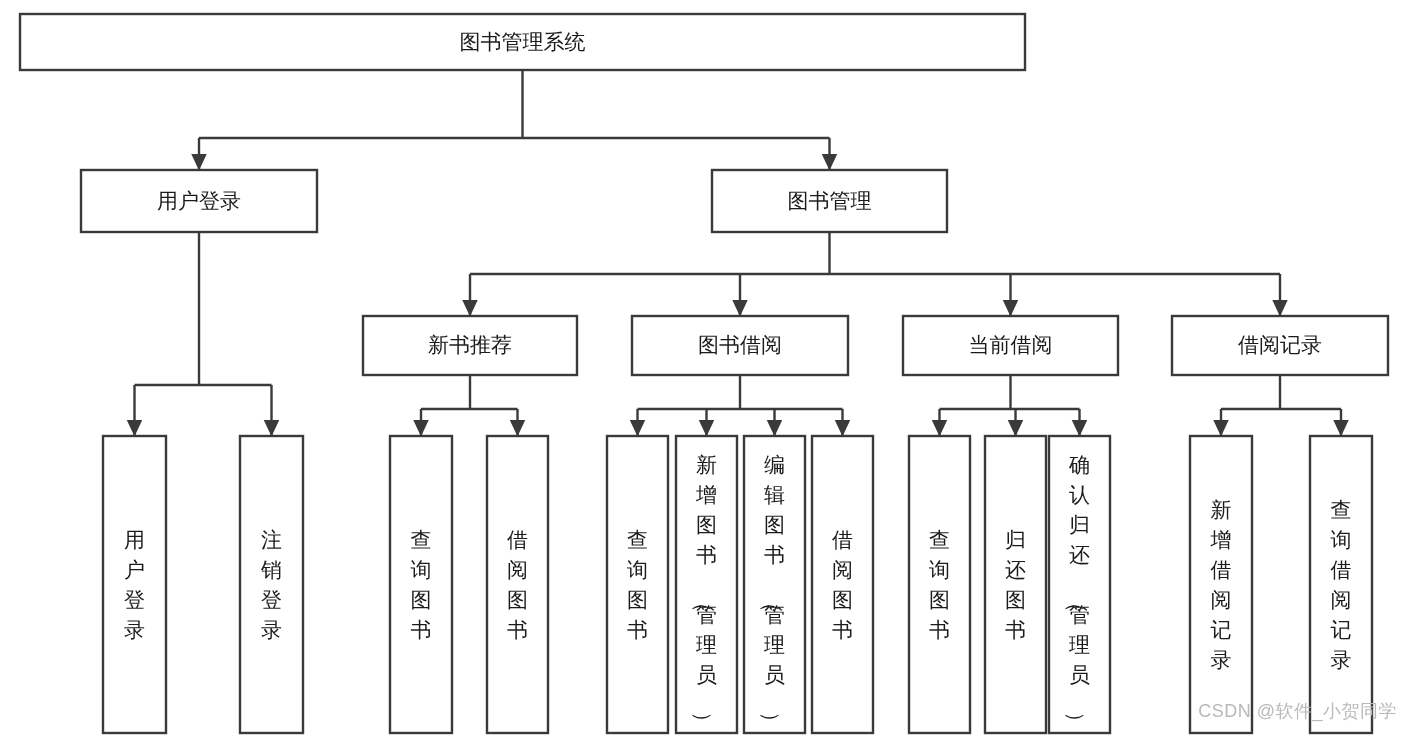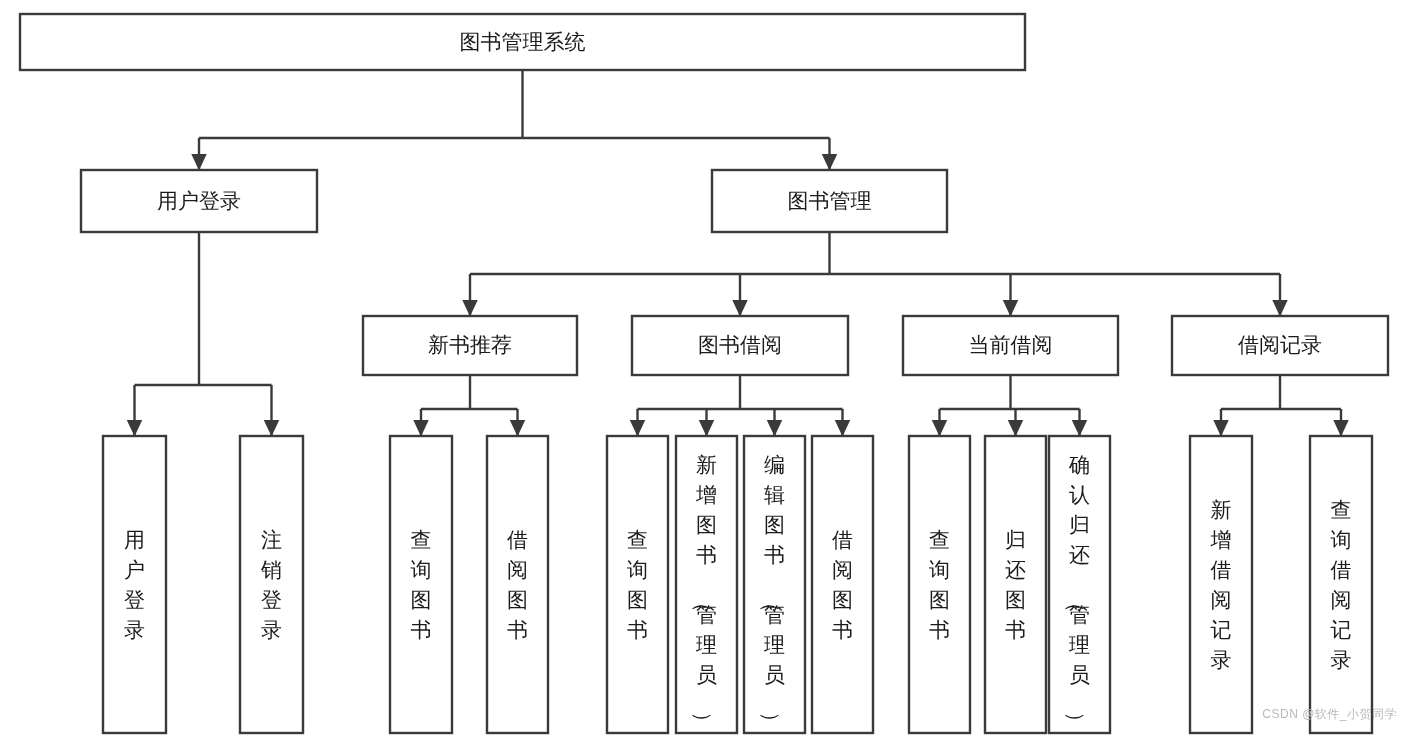--- a/index.html
+++ b/index.html
@@ -21,21 +21,21 @@
   .leaf-label{
     fill:#1b1b1b;
     font-family:"Liberation Sans","DejaVu Sans",sans-serif;
     font-size:21px;
     text-anchor:middle;
   }
   .watermark{
     position:absolute;
     right:8px;bottom:4px;
     color:#b9b9b9;
-    font-size:12px;
+    font-size:18px;
     font-family:"Liberation Sans","DejaVu Sans",sans-serif;
     letter-spacing:0.5px;
     white-space:nowrap;
     user-select:none;
   }
 </style>
 </head>
 <body>
 
 <div id="stage">

